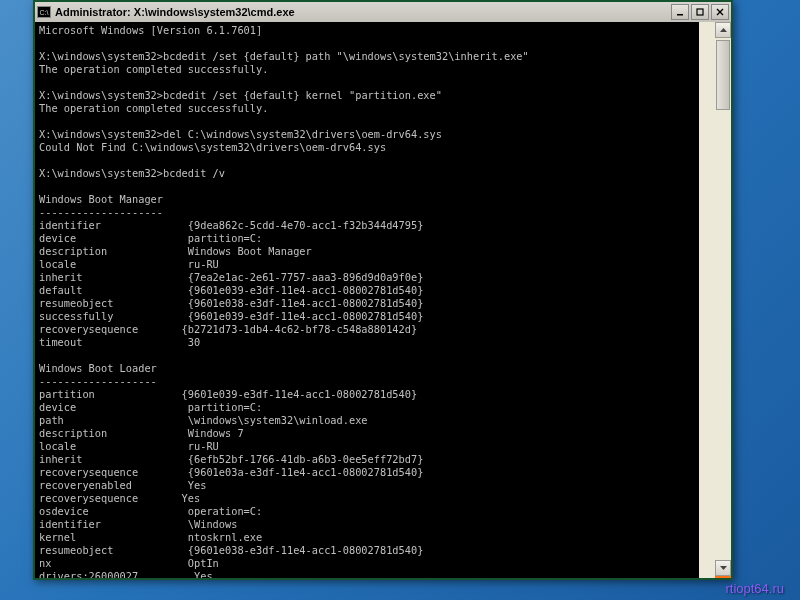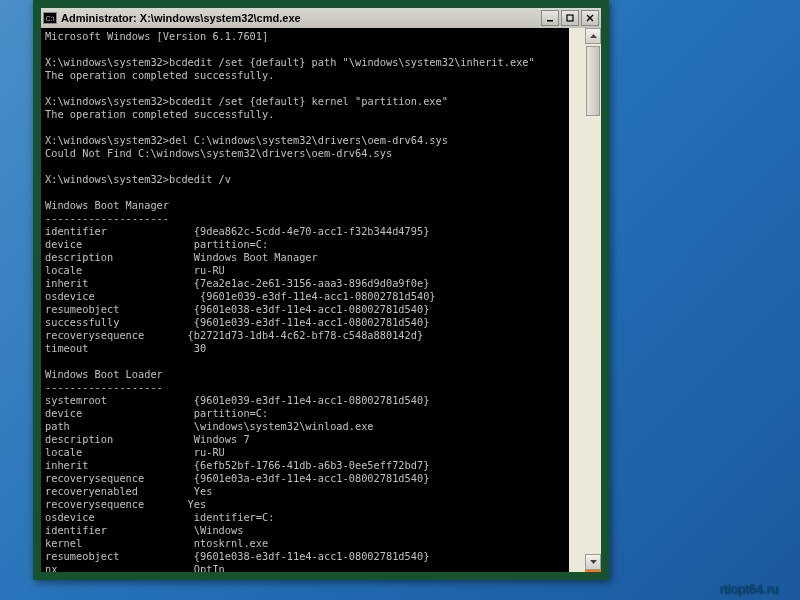--- a/index.html
+++ b/index.html
@@ -8,24 +8,24 @@
       height: 600px;
       background: linear-gradient(135deg, #4a8fc9 0%, #2571b8 50%, #1a5a9e 100%);
       font-family: "Lucida Console", "Consolas", monospace;
       overflow: hidden;
       position: relative;
     }
     .window {
       position: absolute;
       left: 33px;
       top: 0;
-      width: 576px;
+      width: 700px;
       height: 580px;
       background: #f97316;
-      border: 8px solid #14532d;
+      border: 2px solid #14532d;
       box-shadow: 2px 2px 8px rgba(0,0,0,0.5);
     }
     .titlebar {
       height: 20px;
       background: linear-gradient(to bottom, #d8d6d0 0%, #c5c2bb 100%);
       display: flex;
       align-items: center;
       padding: 0 2px;
       font-family: "Tahoma", sans-serif;
       font-size: 11px;
@@ -104,23 +104,23 @@
       left: 1px;
       height: 70px;
       background: linear-gradient(to right, #e6e3dc, #c5c2bb);
       border: 1px solid #9c9a94;
       cursor: pointer;
     }
     .hr-line { }
     .kv-line { }
     .watermark {
       position: absolute;
-      right: 22px;
+      right: 16px;
       bottom: 4px;
-      color: #0c4a6e;
+      color: #8b5cf6;
       font-family: Arial, sans-serif;
       font-size: 13px;
       text-shadow: 1px 1px 2px rgba(0,0,0,0.6);
     }
   </style>
 </head>
 <body>
 
 <div class="window">
   <div class="titlebar">
@@ -159,39 +159,39 @@
 <span>Could Not Find C:\windows\system32\drivers\oem-drv64.sys</span>
 
 <span>X:\windows\system32&gt;</span><span>bcdedit /v</span>
 
 <span>Windows Boot Manager</span>
 <span class="hr-line">--------------------</span>
 <span class="kv-line">identifier              {9dea862c-5cdd-4e70-acc1-f32b344d4795}</span>
 <span class="kv-line">device                  partition=C:</span>
 <span class="kv-line">description             Windows Boot Manager</span>
 <span class="kv-line">locale                  ru-RU</span>
-<span class="kv-line">inherit                 {7ea2e1ac-2e61-3156-aaa3-896d9d0a9f0e}</span>
-<span class="kv-line">osdevice                 {9601e039-e3df-11e4-acc1-08002781d540}</span>
+<span class="kv-line">inherit                 {7ea2e1ac-2e61-7757-aaa3-896d9d0a9f0e}</span>
+<span class="kv-line">default                 {9601e039-e3df-11e4-acc1-08002781d540}</span>
 <span class="kv-line">resumeobject            {9601e038-e3df-11e4-acc1-08002781d540}</span>
 <span class="kv-line">successfully            {9601e039-e3df-11e4-acc1-08002781d540}</span>
 <span class="kv-line">recoverysequence       {b2721d73-1db4-4c62-bf78-c548a880142d}</span>
 <span class="kv-line">timeout                 30</span>
 
 <span>Windows Boot Loader</span>
 <span class="hr-line">-------------------</span>
-<span class="kv-line">systemroot              {9601e039-e3df-11e4-acc1-08002781d540}</span>
+<span class="kv-line">partition              {9601e039-e3df-11e4-acc1-08002781d540}</span>
 <span class="kv-line">device                  partition=C:</span>
 <span class="kv-line">path                    \windows\system32\winload.exe</span>
 <span class="kv-line">description             Windows 7</span>
 <span class="kv-line">locale                  ru-RU</span>
 <span class="kv-line">inherit                 {6efb52bf-1766-41db-a6b3-0ee5eff72bd7}</span>
 <span class="kv-line">recoverysequence        {9601e03a-e3df-11e4-acc1-08002781d540}</span>
 <span class="kv-line">recoveryenabled         Yes</span>
 <span class="kv-line">recoverysequence       Yes</span>
-<span class="kv-line">osdevice                identifier=C:</span>
+<span class="kv-line">osdevice                operation=C:</span>
 <span class="kv-line">identifier              \Windows</span>
 <span class="kv-line">kernel                  ntoskrnl.exe</span>
 <span class="kv-line">resumeobject            {9601e038-e3df-11e4-acc1-08002781d540}</span>
 <span class="kv-line">nx                      OptIn</span>
 <span class="kv-line">drivers:26000027         Yes</span>
 
 </div>
 
   <div class="scrollbar">
     <div class="scroll-btn up">

